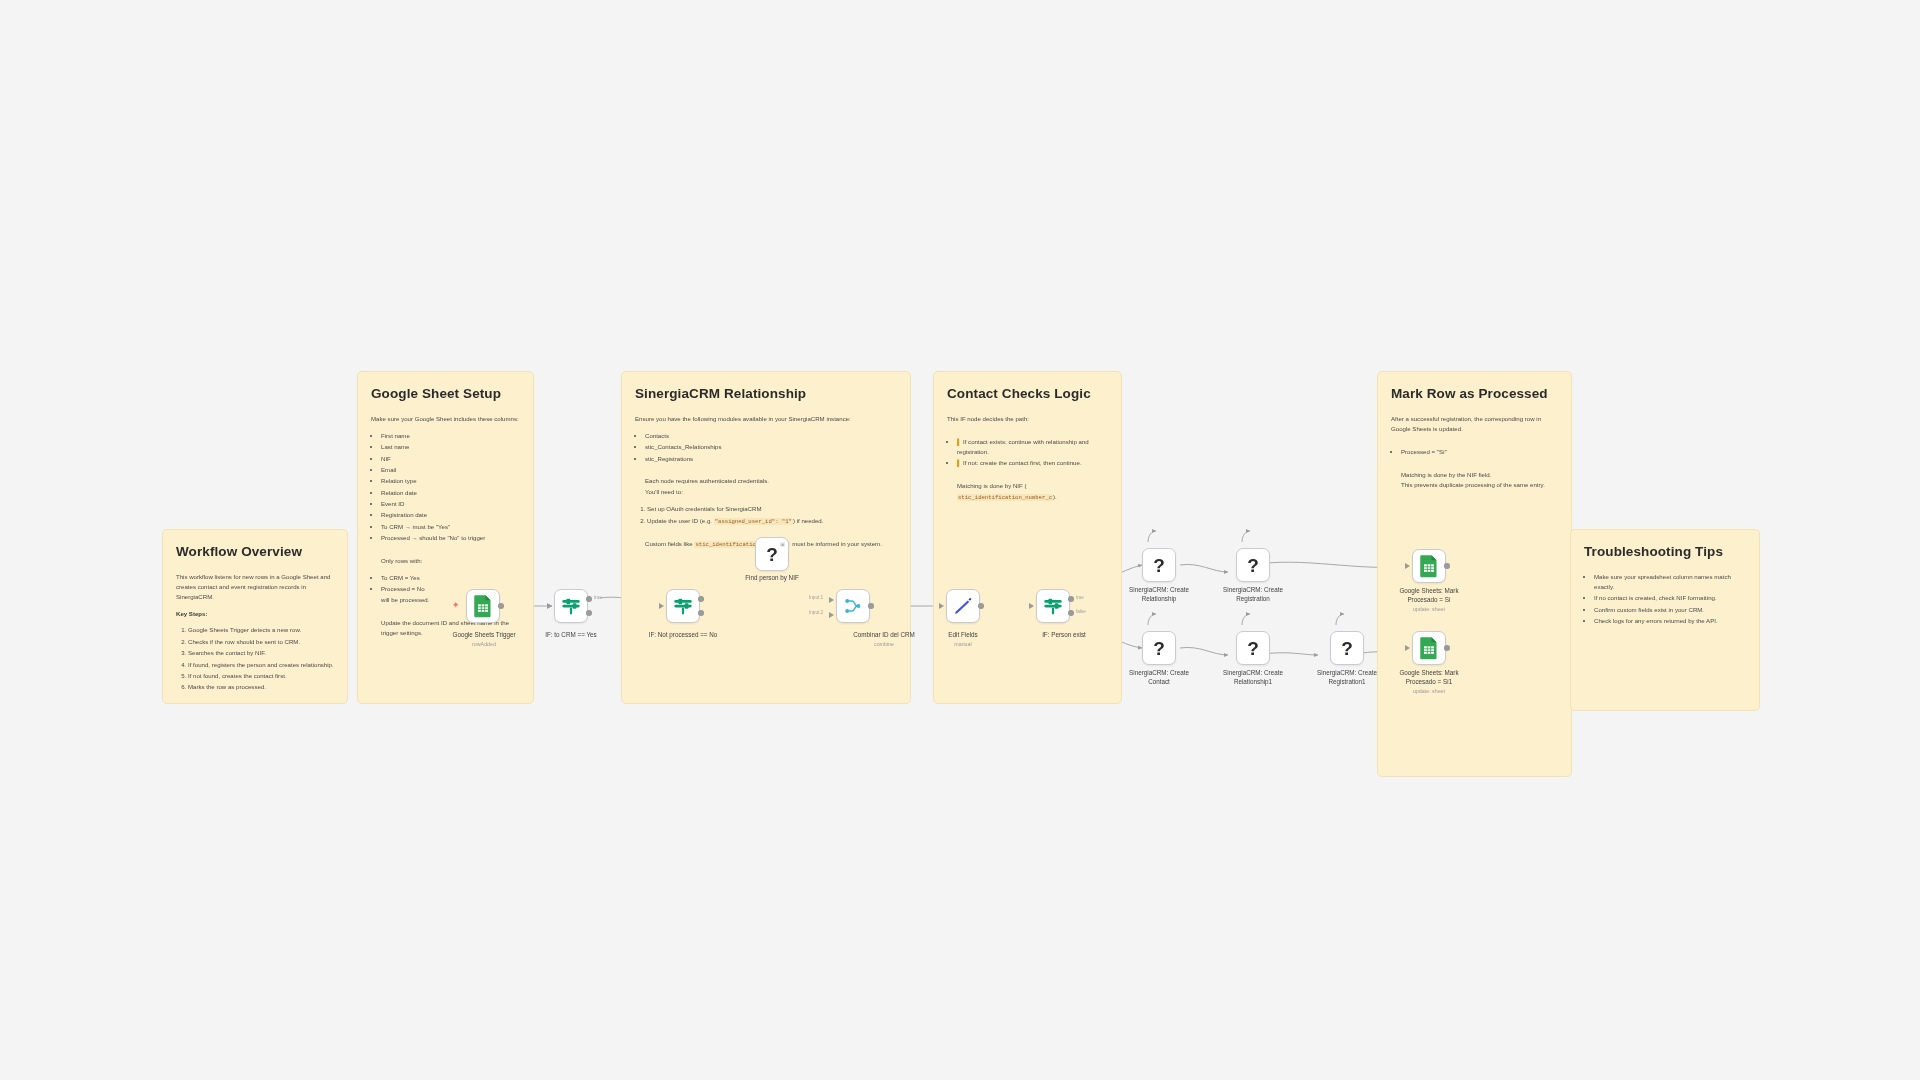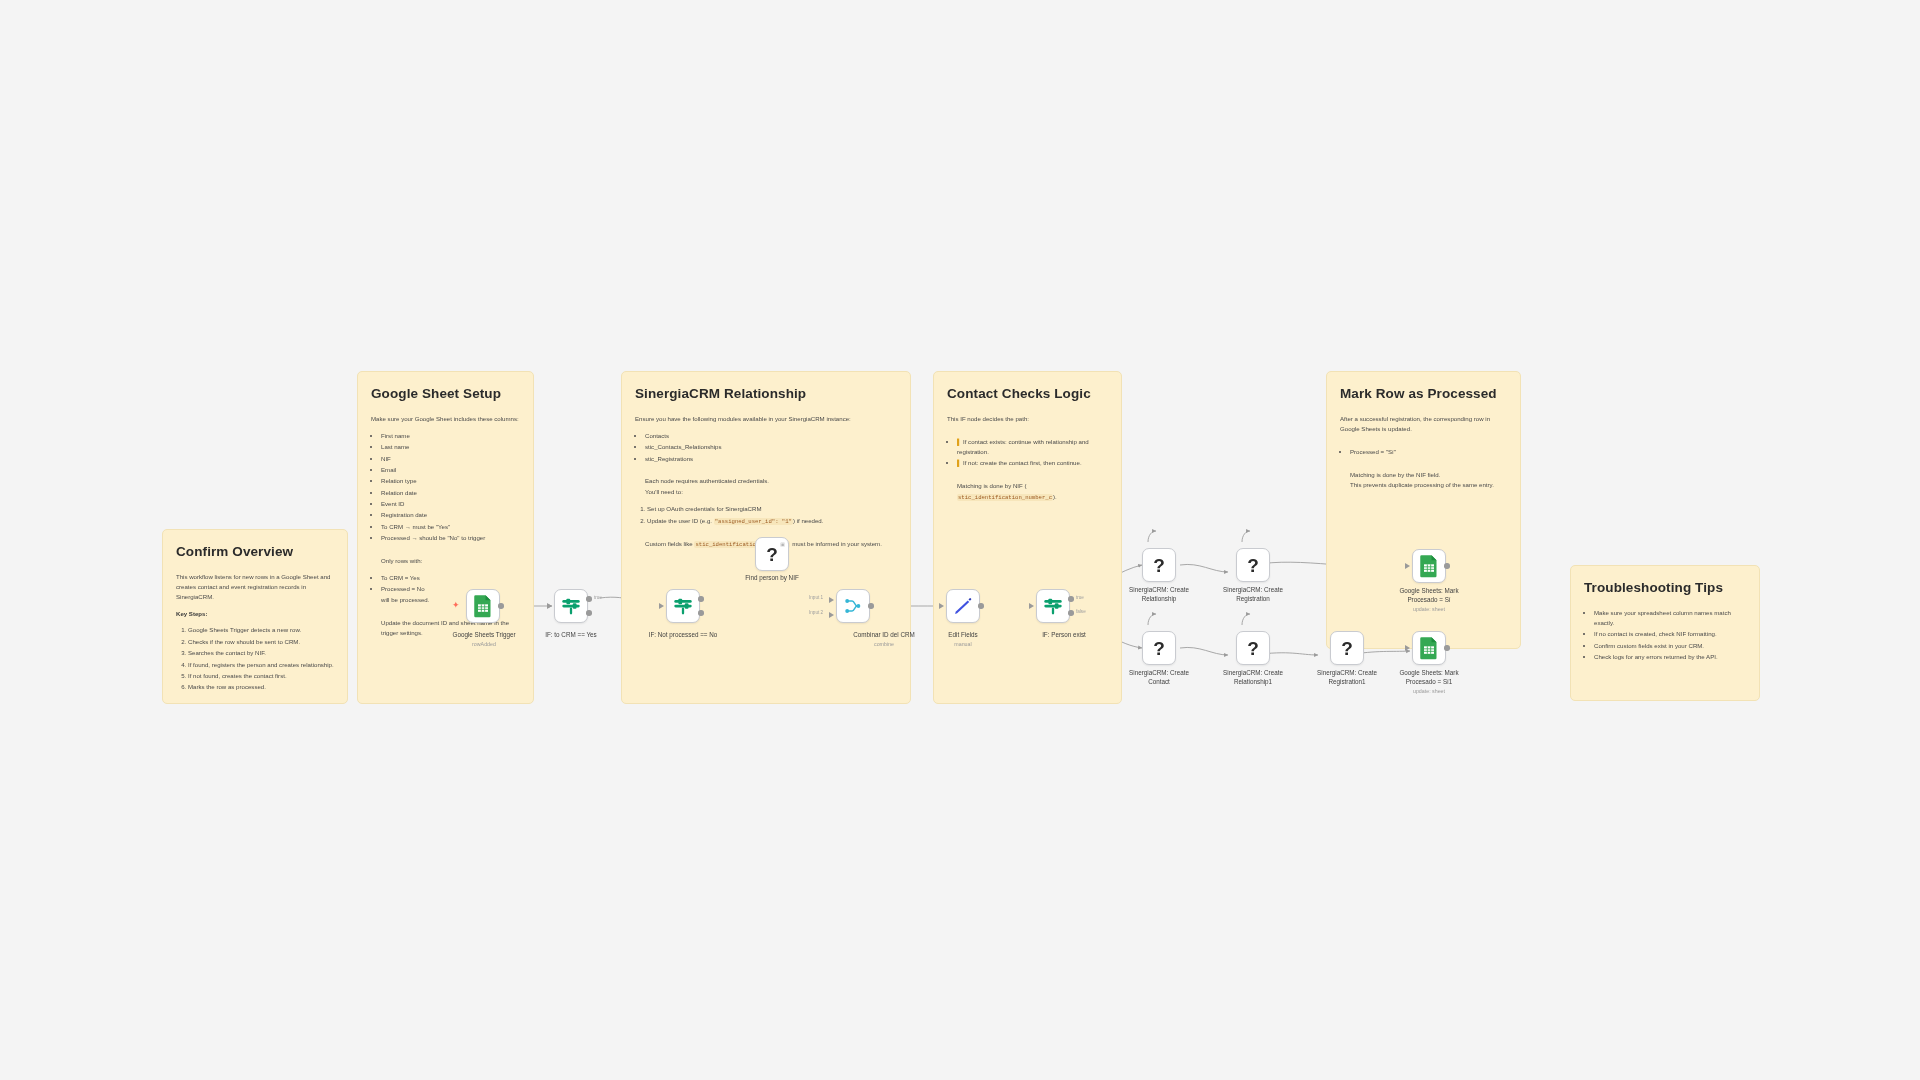--- a/index.html
+++ b/index.html
@@ -147,21 +147,21 @@
       <path d="M1148,542 C1148,535 1152,531 1156,531"></path>
       <path d="M1242,542 C1242,535 1246,531 1250,531"></path>
       <path d="M1148,625 C1148,618 1152,614 1156,614"></path>
       <path d="M1242,625 C1242,618 1246,614 1250,614"></path>
       <path d="M1336,625 C1336,618 1340,614 1344,614"></path>
     </g>
   </svg>
 
   <div class="sticky" style="left:162px; top:529px; width:186px; height:175px;">
     <div class="pad">
-      <h2>Confirm Overview</h2>
+      <h2>Workflow Overview</h2>
       <div class="body">
         <p>This workflow listens for new rows in a Google Sheet and creates contact and event registration records in SinergiaCRM.</p>
         <p class="strong">Key Steps:</p>
         <ol style="margin-left:12px;">
           <li>Google Sheets Trigger detects a new row.</li>
           <li>Checks if the row should be sent to CRM.</li>
           <li>Searches the contact by NIF.</li>
           <li>If found, registers the person and creates relationship.</li>
           <li>If not found, creates the contact first.</li>
           <li>Marks the row as processed.</li>
@@ -233,37 +233,37 @@
           <li><span style="color:#e0a11a;font-weight:700;">▌</span> <span>If contact exists: continue with relationship and registration.</span></li>
           <li><span style="color:#e0a11a;font-weight:700;">▌</span> <span>If not: create the contact first, then continue.</span></li>
         </ul>
         <div class="sp"></div>
         <p class="indent">Matching is done by NIF (</p>
         <p class="indent" style="margin-top:-6px;"><code>stic_identification_number_c</code><span>).</span></p>
       </div>
     </div>
   </div>
 
-  <div class="sticky" style="left:1326px; top:371px; width:195px; height:278px;">
+  <div class="sticky" style="left:1377px; top:371px; width:195px; height:406px;">
     <div class="pad">
       <h2>Mark Row as Processed</h2>
       <div class="body">
         <p>After a successful registration, the corresponding row in Google Sheets is updated.</p>
         <div class="sp"></div>
         <ul>
           <li>Processed = "Sí"</li>
         </ul>
         <div class="sp"></div>
         <p class="indent">Matching is done by the NIF field.</p>
         <p class="indent" style="margin-top:-6px;">This prevents duplicate processing of the same entry.</p>
       </div>
     </div>
   </div>
 
-  <div class="sticky" style="left:1570px; top:529px; width:190px; height:136px;margin-top:36px;">
+  <div class="sticky" style="left:1570px; top:529px; width:190px; height:182px;">
     <div class="pad">
       <h2>Troubleshooting Tips</h2>
       <div class="body">
         <ul>
           <li>Make sure your spreadsheet column names match exactly.</li>
           <li>If no contact is created, check NIF formatting.</li>
           <li>Confirm custom fields exist in your CRM.</li>
           <li>Check logs for any errors returned by the API.</li>
         </ul>
       </div>

